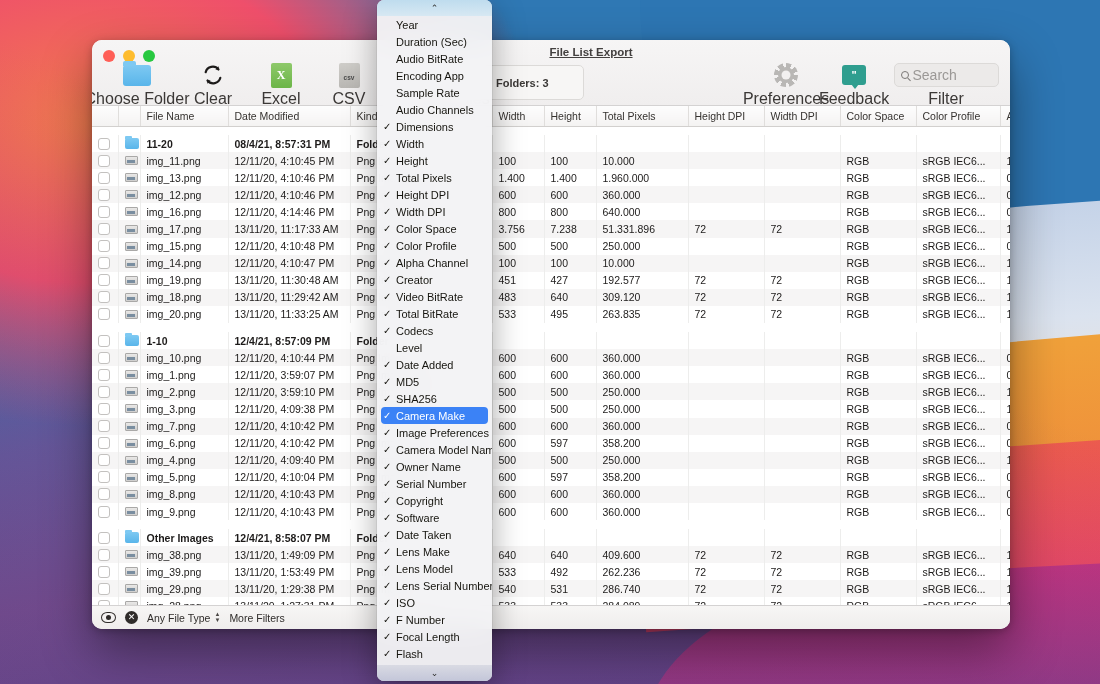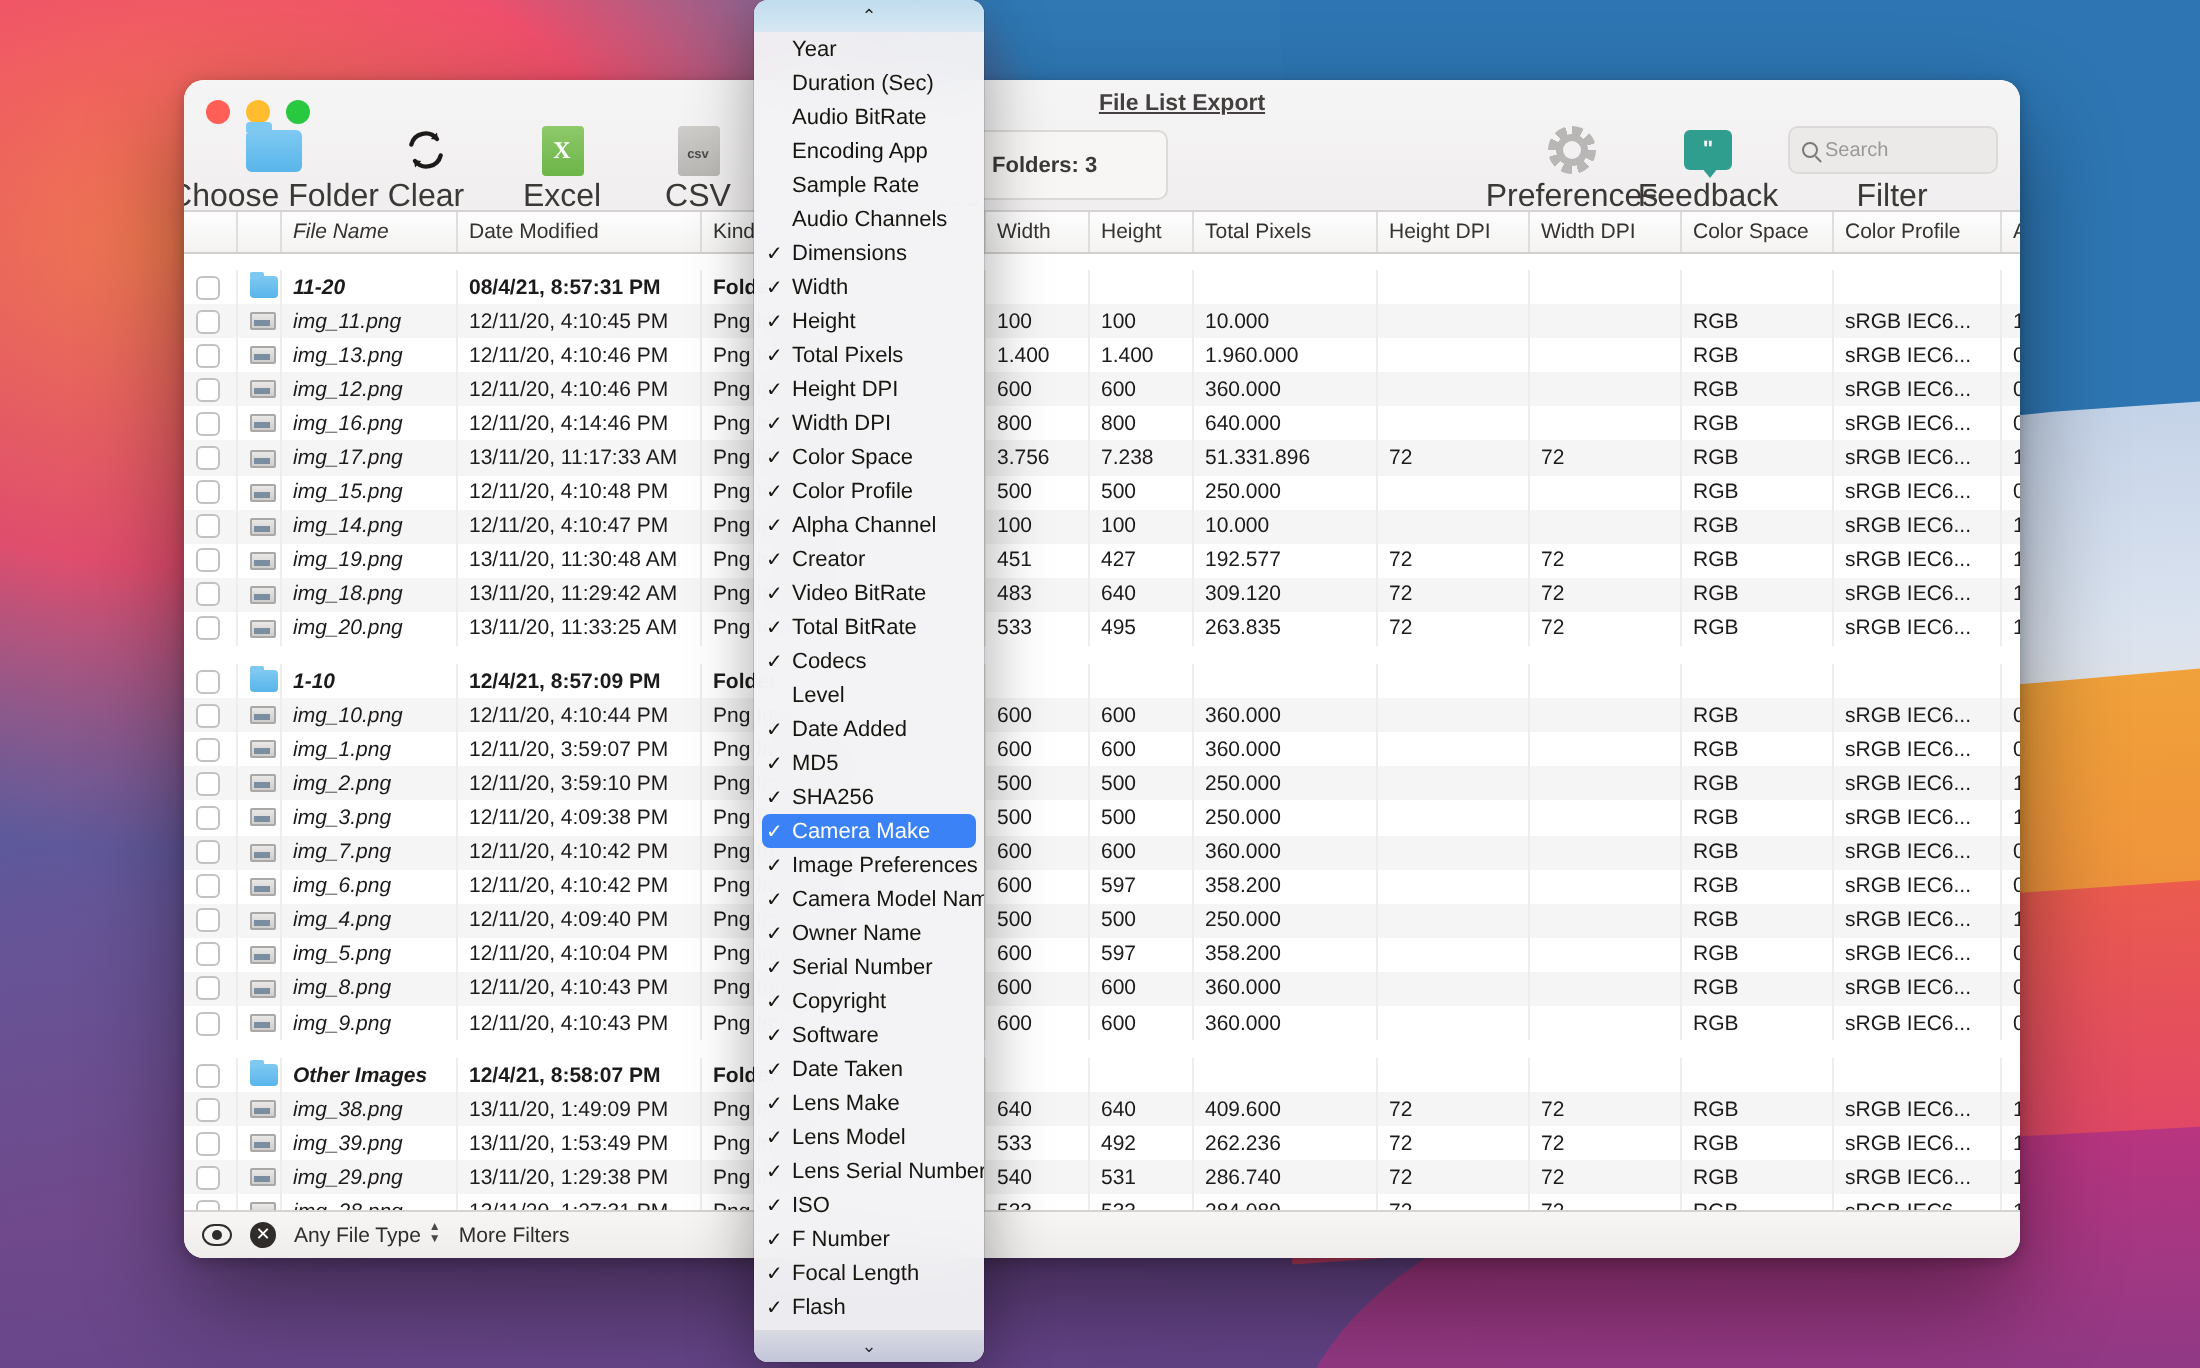--- a/index.html
+++ b/index.html
@@ -163,21 +163,21 @@
   }
   .feedback-ic:after {
     content:""; position:absolute; left: 9px; bottom: -4px;
     border-left: 4px solid transparent; border-right: 4px solid transparent;
     border-top: 5px solid #2f9e8f;
   }
   .search-box {
     width: 105px; height: 24px; border-radius: 5px;
     background: #eceae9; border: 1px solid #dcdad8;
     display: flex; align-items: center; gap: 4px; padding: 0 6px;
-    font-size: 10px; color: #9b9896;
+    font-size: 14px; color: #9b9896;
   }
   .search-box .mag {
     width: 8px; height: 8px; border: 1.4px solid #7b7876; border-radius: 50%;
     position: relative; flex: none;
   }
   .search-box .mag:after {
     content:""; position:absolute; right:-3px; bottom:-2px; width:4px; height:1.4px;
     background:#7b7876; transform: rotate(45deg);
   }
 
@@ -194,21 +194,21 @@
   table.files td {
     height: 17.1px; font-size: 10.5px; color: #1d1b1a;
     padding: 0 6px; border-right: 1px solid #ededec;
     white-space: nowrap; overflow: hidden;
   }
   table.files tr.alt td { background: #f6f5f5; }
   table.files tr.blank td { height: 9px; }
   table.files tr.folder td { font-weight: bold; }
   td.c-check, th.c-check { width: 26px; padding-left: 8px; }
   td.c-icon,  th.c-icon  { width: 22px; padding: 0 2px; }
-  td.c-name,  th.c-name  { width: 88px; font-style: italic; }
+  td.c-name,  th.c-name  { width: 88px; }
   td.c-date,  th.c-date  { width: 122px; }
   td.c-kind,  th.c-kind  { width: 64px; }
   td.c-dim,   th.c-dim   { width: 78px; }
   td.c-w,     th.c-w     { width: 52px; }
   td.c-h,     th.c-h     { width: 52px; }
   td.c-tp,    th.c-tp    { width: 92px; }
   td.c-hdpi,  th.c-hdpi  { width: 76px; }
   td.c-wdpi,  th.c-wdpi  { width: 76px; }
   td.c-cs,    th.c-cs    { width: 76px; }
   td.c-cp,    th.c-cp    { width: 84px; }

